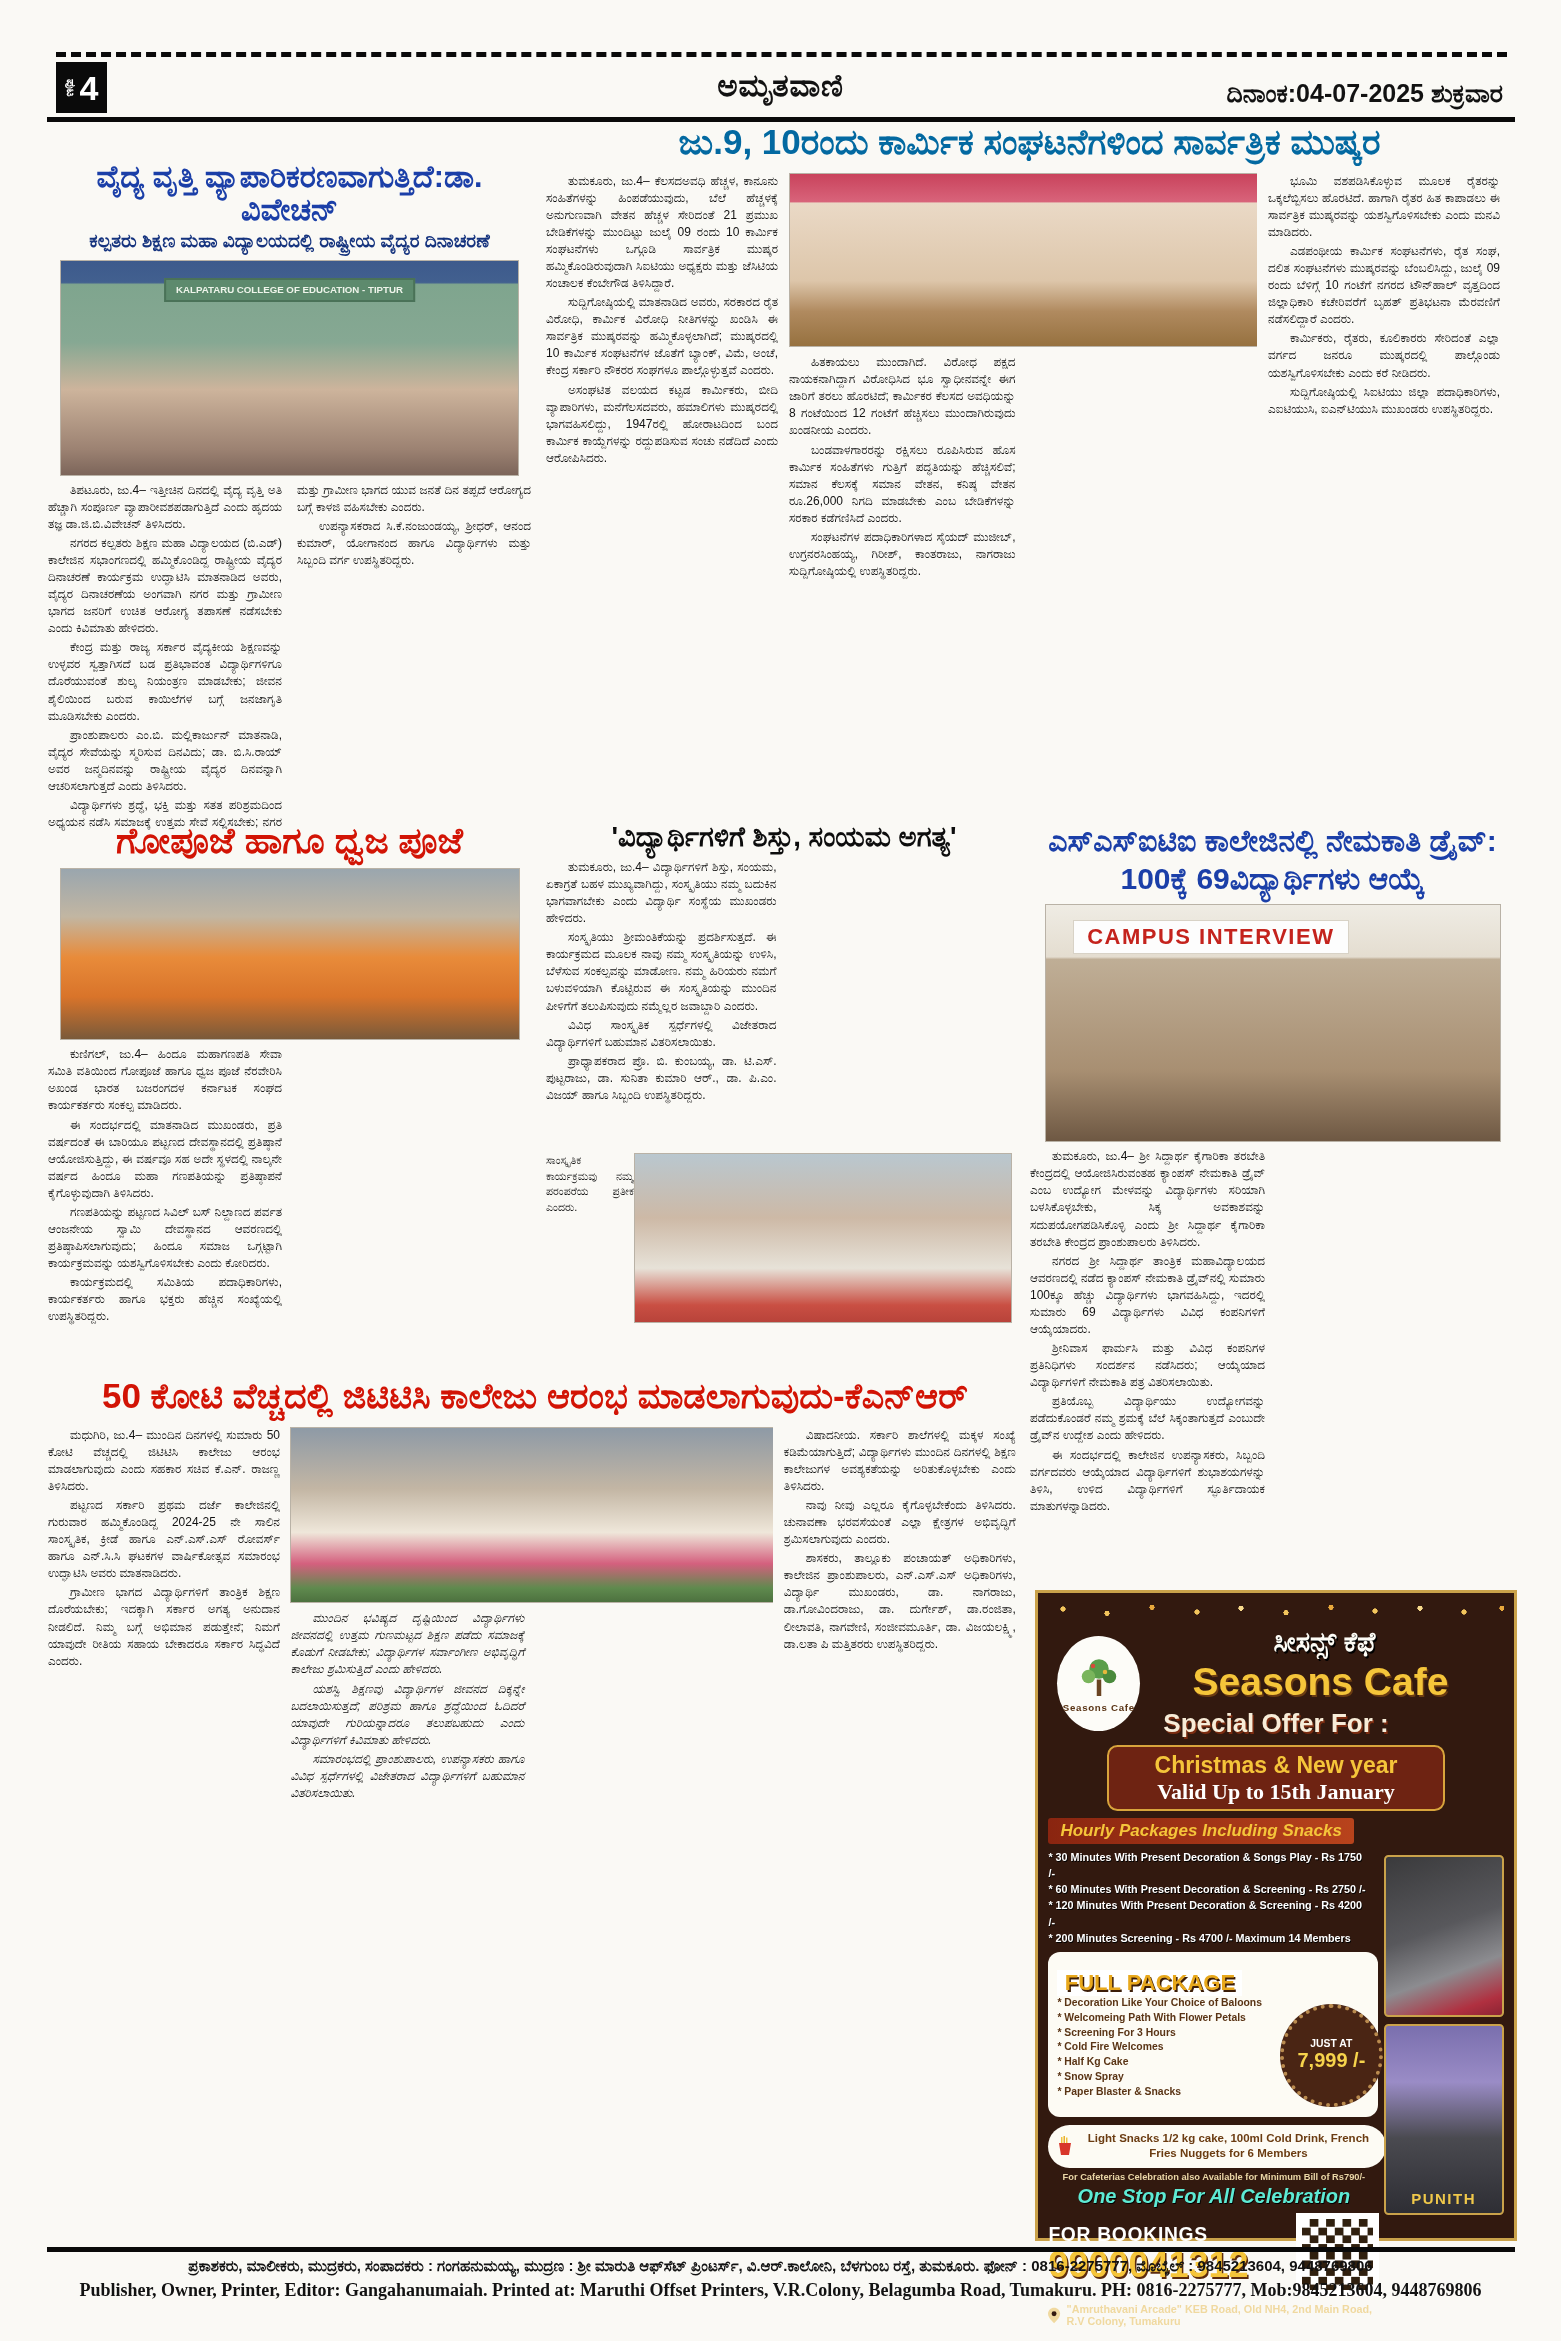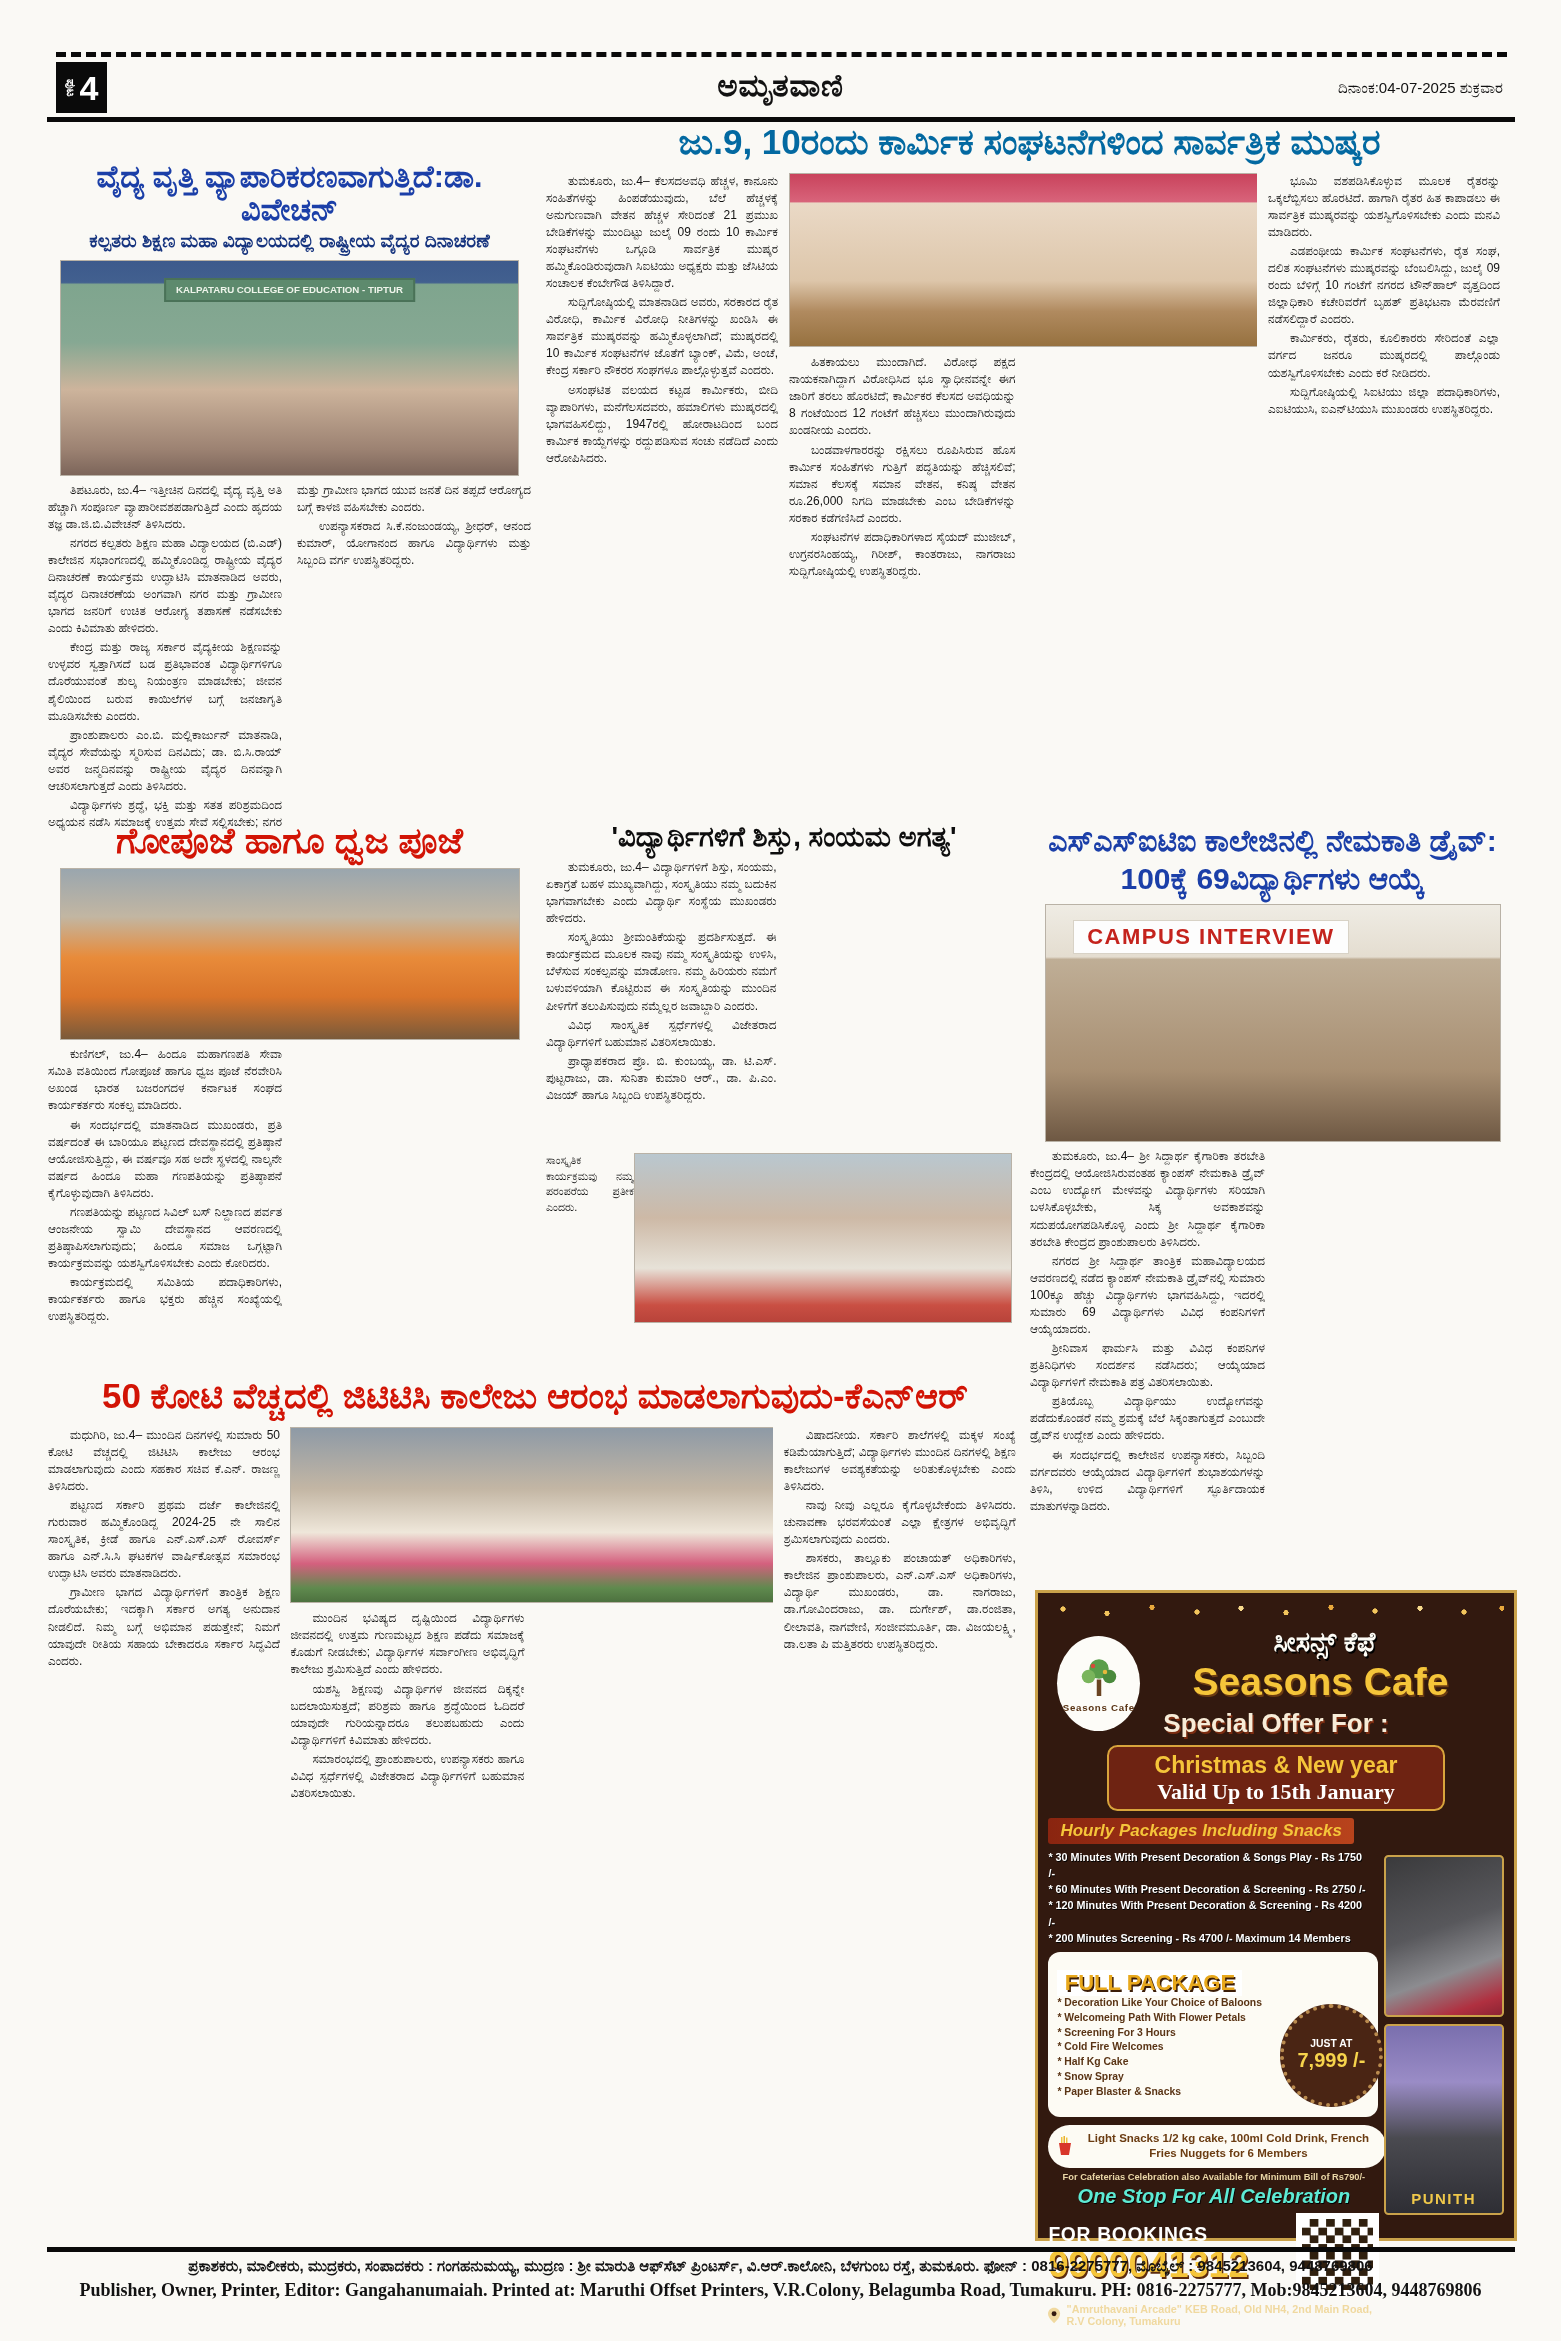--- a/index.html
+++ b/index.html
@@ -10,21 +10,21 @@
   }
   .abs{position:absolute;}
   
   .dashed-rule{left:56px;top:52px;width:1451px;border-top:5.2px dashed #0a0a0a;}
   .solid-rule{left:47px;top:117px;width:1468px;height:4.5px;background:#0a0a0a;}
   .page-box{left:56px;top:62px;width:51px;height:51px;background:#0a0a0a;color:#fff;
     display:flex;align-items:center;justify-content:center;gap:3px;}
   .page-box .pl{font-size:12px;font-weight:bold;writing-mode:vertical-rl;line-height:1;}
   .page-box .pn{font-size:34px;font-weight:bold;line-height:1;}
   .masthead{left:0;right:0;top:68px;text-align:center;font-size:31px;font-weight:bold;letter-spacing:0.7px;}
-  .edition-date{right:58px;top:79px;font-size:15px;font-weight:normal;}
+  .edition-date{right:58px;top:79px;font-size:25px;font-weight:bold;}
   
   .headline{font-weight:bold;text-align:center;line-height:1.08;}
   .hl-blue{color:#1b3fa8;}
   .hl-pink{color:#0369a1;}
   .hl-red{color:#d21405;}
   .hl-black{color:#0d0d0d;}
   .subhead{font-weight:bold;text-align:center;color:#15337e;}
   .body-txt{font-size:12px;line-height:1.42;text-align:justify;overflow:hidden;column-fill:auto;}
   .body-txt p{margin:0 0 2.2px;text-indent:22px;}
   .cols2{column-count:2;column-gap:15px;}
@@ -211,21 +211,21 @@
   <div class="headline hl-red" style="font-size:35px;">50 ಕೋಟಿ ವೆಚ್ಚದಲ್ಲಿ ಜಿಟಿಟಿಸಿ ಕಾಲೇಜು ಆರಂಭ ಮಾಡಲಾಗುವುದು-ಕೆಎನ್‌ಆರ್</div>
   <div class="band-row" style="margin-top:12px;gap:10.4px;">
     <div class="band-col body-txt" style="width:232px;height:794px;">
 
     <p>ಮಧುಗಿರಿ, ಜು.4– ಮುಂದಿನ ದಿನಗಳಲ್ಲಿ ಸುಮಾರು 50 ಕೋಟಿ ವೆಚ್ಚದಲ್ಲಿ ಜಿಟಿಟಿಸಿ ಕಾಲೇಜು ಆರಂಭ ಮಾಡಲಾಗುವುದು ಎಂದು ಸಹಕಾರ ಸಚಿವ ಕೆ.ಎನ್. ರಾಜಣ್ಣ ತಿಳಿಸಿದರು.</p>
         <p>ಪಟ್ಟಣದ ಸರ್ಕಾರಿ ಪ್ರಥಮ ದರ್ಜೆ ಕಾಲೇಜಿನಲ್ಲಿ ಗುರುವಾರ ಹಮ್ಮಿಕೊಂಡಿದ್ದ 2024-25 ನೇ ಸಾಲಿನ ಸಾಂಸ್ಕೃತಿಕ, ಕ್ರೀಡೆ ಹಾಗೂ ಎನ್.ಎಸ್.ಎಸ್ ರೋವರ್ಸ್ ಹಾಗೂ ಎನ್.ಸಿ.ಸಿ ಘಟಕಗಳ ವಾರ್ಷಿಕೋತ್ಸವ ಸಮಾರಂಭ ಉದ್ಘಾಟಿಸಿ ಅವರು ಮಾತನಾಡಿದರು.</p>
         <p>ಗ್ರಾಮೀಣ ಭಾಗದ ವಿದ್ಯಾರ್ಥಿಗಳಿಗೆ ತಾಂತ್ರಿಕ ಶಿಕ್ಷಣ ದೊರೆಯಬೇಕು; ಇದಕ್ಕಾಗಿ ಸರ್ಕಾರ ಅಗತ್ಯ ಅನುದಾನ ನೀಡಲಿದೆ. ನಿಮ್ಮ ಬಗ್ಗೆ ಅಭಿಮಾನ ಪಡುತ್ತೇನೆ; ನಿಮಗೆ ಯಾವುದೇ ರೀತಿಯ ಸಹಾಯ ಬೇಕಾದರೂ ಸರ್ಕಾರ ಸಿದ್ಧವಿದೆ ಎಂದರು.</p>
       </div>
     <div class="band-col" style="width:483px;">
       <div class="photo ph-gttc" style="width:482px;height:174px;"></div>
-      <div class="body-txt cols2" style="height:608px;margin-top:7.4px;">
+      <div class="body-txt cols2" style="height:608px;margin-top:7.4px;font-style:italic;">
 
       <p>ಮುಂದಿನ ಭವಿಷ್ಯದ ದೃಷ್ಟಿಯಿಂದ ವಿದ್ಯಾರ್ಥಿಗಳು ಜೀವನದಲ್ಲಿ ಉತ್ತಮ ಗುಣಮಟ್ಟದ ಶಿಕ್ಷಣ ಪಡೆದು ಸಮಾಜಕ್ಕೆ ಕೊಡುಗೆ ನೀಡಬೇಕು; ವಿದ್ಯಾರ್ಥಿಗಳ ಸರ್ವಾಂಗೀಣ ಅಭಿವೃದ್ಧಿಗೆ ಕಾಲೇಜು ಶ್ರಮಿಸುತ್ತಿದೆ ಎಂದು ಹೇಳಿದರು.</p>
           <p>ಯಶಸ್ವಿ ಶಿಕ್ಷಣವು ವಿದ್ಯಾರ್ಥಿಗಳ ಜೀವನದ ದಿಕ್ಕನ್ನೇ ಬದಲಾಯಿಸುತ್ತದೆ; ಪರಿಶ್ರಮ ಹಾಗೂ ಶ್ರದ್ಧೆಯಿಂದ ಓದಿದರೆ ಯಾವುದೇ ಗುರಿಯನ್ನಾದರೂ ತಲುಪಬಹುದು ಎಂದು ವಿದ್ಯಾರ್ಥಿಗಳಿಗೆ ಕಿವಿಮಾತು ಹೇಳಿದರು.</p>
           <p>ಸಮಾರಂಭದಲ್ಲಿ ಪ್ರಾಂಶುಪಾಲರು, ಉಪನ್ಯಾಸಕರು ಹಾಗೂ ವಿವಿಧ ಸ್ಪರ್ಧೆಗಳಲ್ಲಿ ವಿಜೇತರಾದ ವಿದ್ಯಾರ್ಥಿಗಳಿಗೆ ಬಹುಮಾನ ವಿತರಿಸಲಾಯಿತು.</p>
         </div>
     </div>
     <div class="band-col body-txt" style="width:232px;height:794px;">
 
     <p>ವಿಷಾದನೀಯ. ಸರ್ಕಾರಿ ಶಾಲೆಗಳಲ್ಲಿ ಮಕ್ಕಳ ಸಂಖ್ಯೆ ಕಡಿಮೆಯಾಗುತ್ತಿದೆ; ವಿದ್ಯಾರ್ಥಿಗಳು ಮುಂದಿನ ದಿನಗಳಲ್ಲಿ ಶಿಕ್ಷಣ ಕಾಲೇಜುಗಳ ಅವಶ್ಯಕತೆಯನ್ನು ಅರಿತುಕೊಳ್ಳಬೇಕು ಎಂದು ತಿಳಿಸಿದರು.</p>
         <p>ನಾವು ನೀವು ಎಲ್ಲರೂ ಕೈಗೊಳ್ಳಬೇಕೆಂದು ತಿಳಿಸಿದರು. ಚುನಾವಣಾ ಭರವಸೆಯಂತೆ ಎಲ್ಲಾ ಕ್ಷೇತ್ರಗಳ ಅಭಿವೃದ್ಧಿಗೆ ಶ್ರಮಿಸಲಾಗುವುದು ಎಂದರು.</p>

